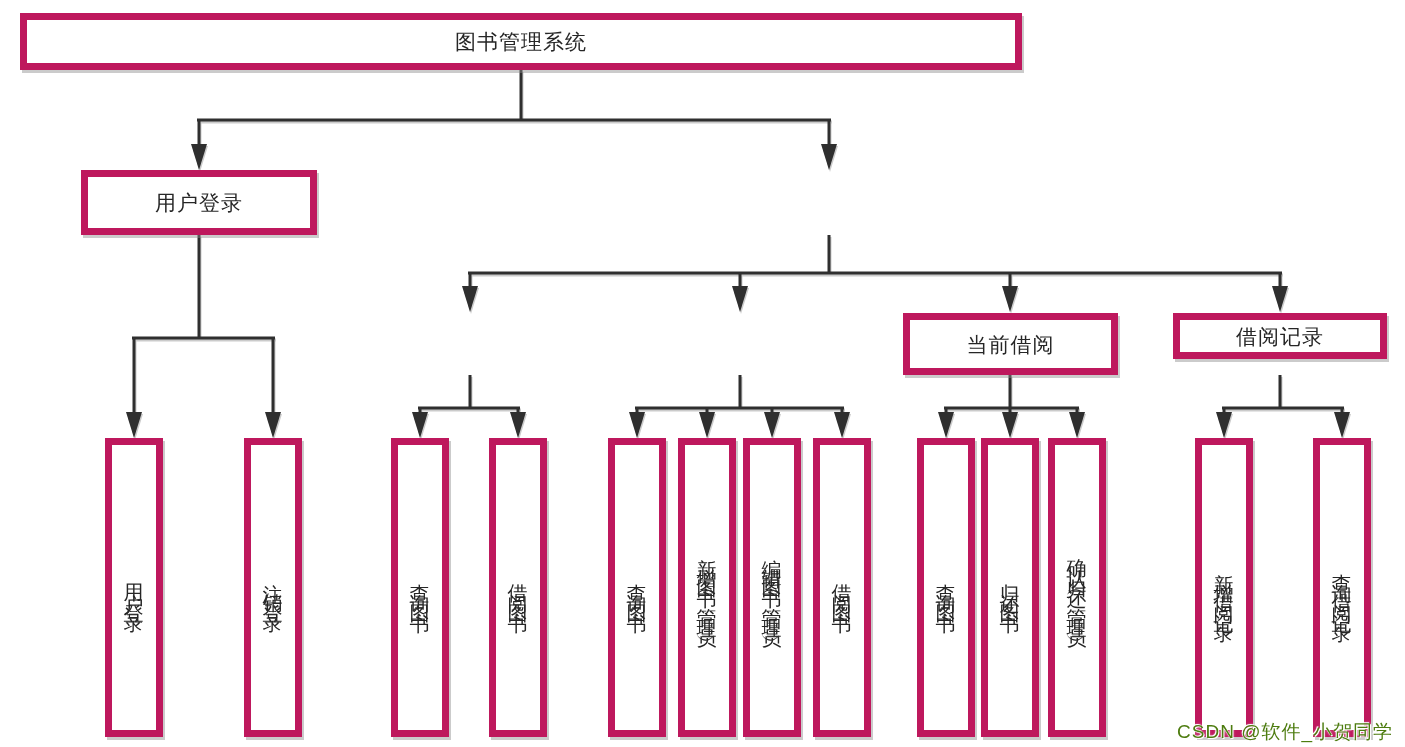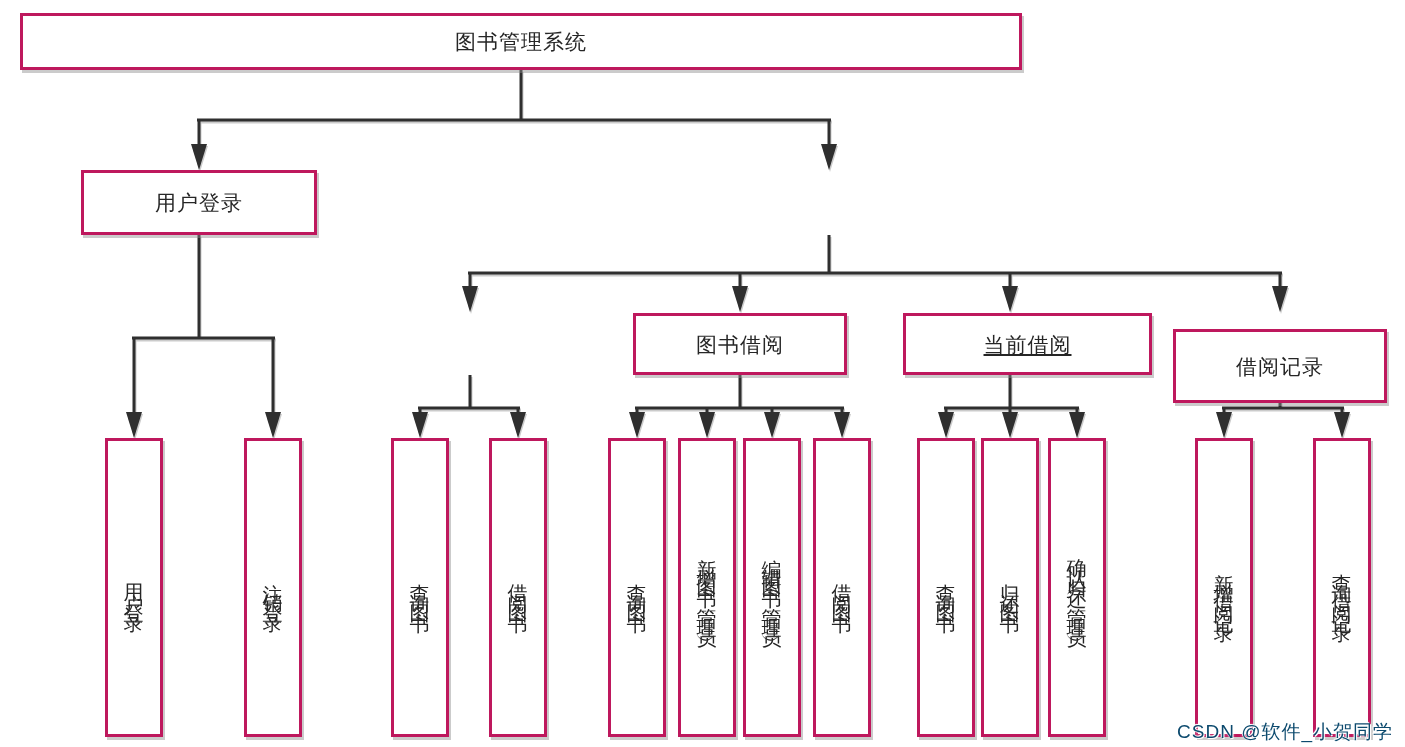--- a/index.html
+++ b/index.html
@@ -14,21 +14,21 @@
   svg.connectors {
     position: absolute;
     left: 0; top: 0;
     width: 1405px; height: 747px;
     filter: drop-shadow(1.5px 2px 0 rgba(140,140,140,0.45));
   }
   .node {
     position: absolute;
     box-sizing: border-box;
     background: #ffffff;
-    border: 3px solid #be185d;
+    border: 7px solid #be185d;
     display: flex;
     align-items: center;
     justify-content: center;
     color: #262626;
     box-shadow: 2px 3px 0 rgba(140,140,140,0.45);
   }
   .node .hlabel {
     font-size: 21px;
     letter-spacing: 1px;
     white-space: nowrap;
@@ -39,21 +39,21 @@
     font-size: 20px;
     letter-spacing: 10px;
     line-height: 1;
     white-space: nowrap;
   }
   .watermark {
     position: absolute;
     right: 12px;
     bottom: 2px;
     font-size: 19px;
-    color: #0c4a6e;
+    color: #4d7c0f;
     letter-spacing: 1px;
     text-shadow: 1px 1px 0 #ffffff, -1px -1px 0 #ffffff, 0 0 3px #ffffff;
     white-space: nowrap;
   }
 </style>
 </head>
 <body>
 
 <div class="canvas">
 
@@ -121,27 +121,24 @@
   </svg>
 
   <div class="node" style="left:20px; top:13px; width:1002px; height:57px;">
     <span class="hlabel">图书管理系统</span>
   </div>
 
   <div class="node" style="left:81px; top:170px; width:236px; height:65px;">
     <span class="hlabel">用户登录</span>
   </div>
 
-  <div class="node" style="left:633px; top:313px; width:214px; height:62px;">
-    <span class="hlabel">图书借阅</span>
-  </div>
-  <div class="node" style="left:903px; top:313px; width:249px; height:62px;text-decoration:underline;">
+  <div class="node" style="left:903px; top:313px; width:215px; height:62px;">
     <span class="hlabel">当前借阅</span>
   </div>
-  <div class="node" style="left:1173px; top:313px; width:214px; height:74px;margin-top:16px;">
+  <div class="node" style="left:1173px; top:313px; width:214px; height:46px;">
     <span class="hlabel">借阅记录</span>
   </div>
 
   <div class="node leaf" style="left:105px; top:438px; width:58px; height:299px;">
     <span class="vlabel">用户登录</span>
   </div>
   <div class="node leaf" style="left:244px; top:438px; width:58px; height:299px;">
     <span class="vlabel">注销登录</span>
   </div>
   <div class="node leaf" style="left:391px; top:438px; width:58px; height:299px;">

